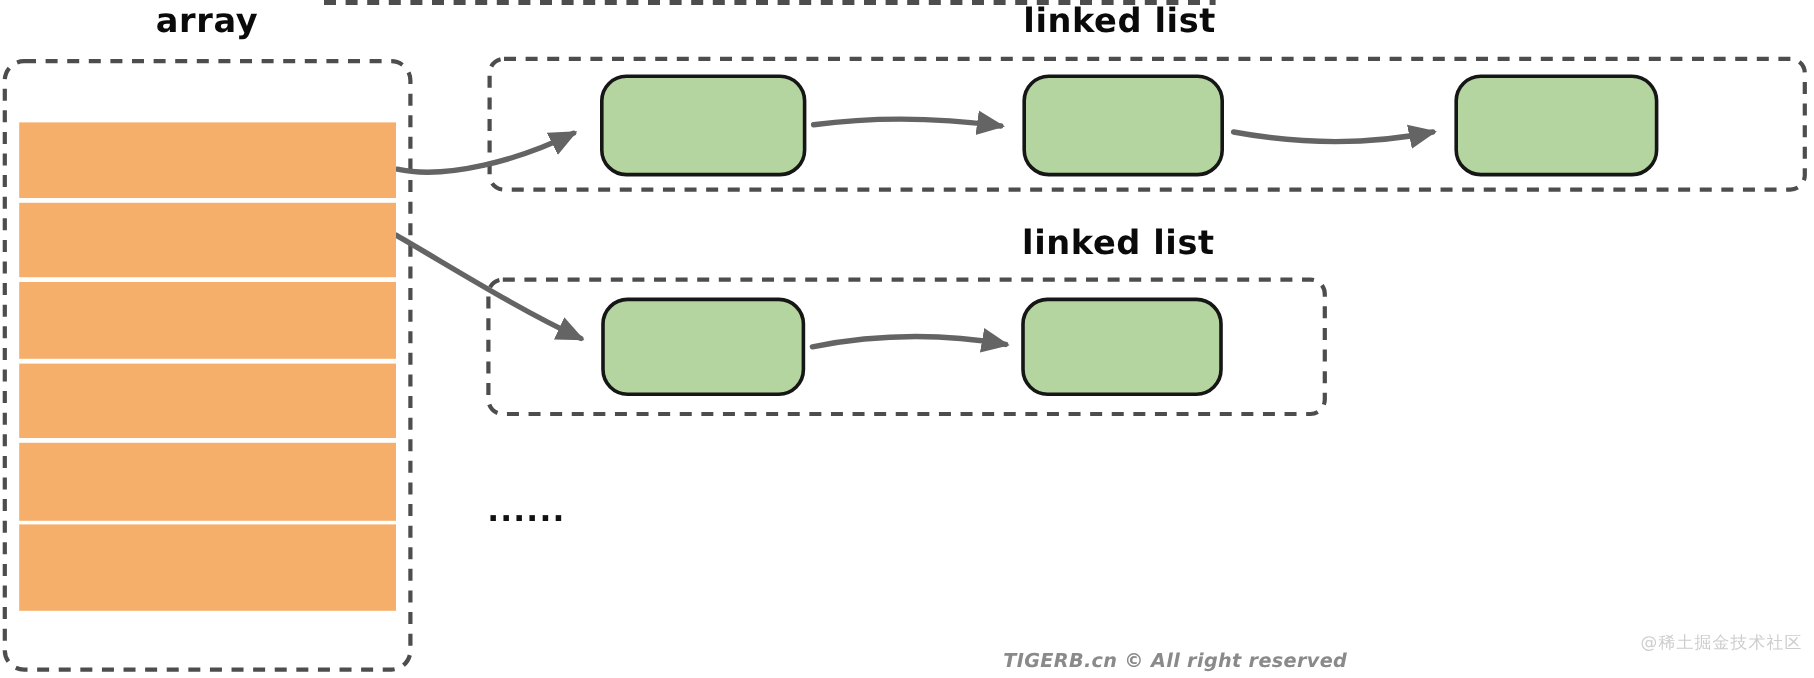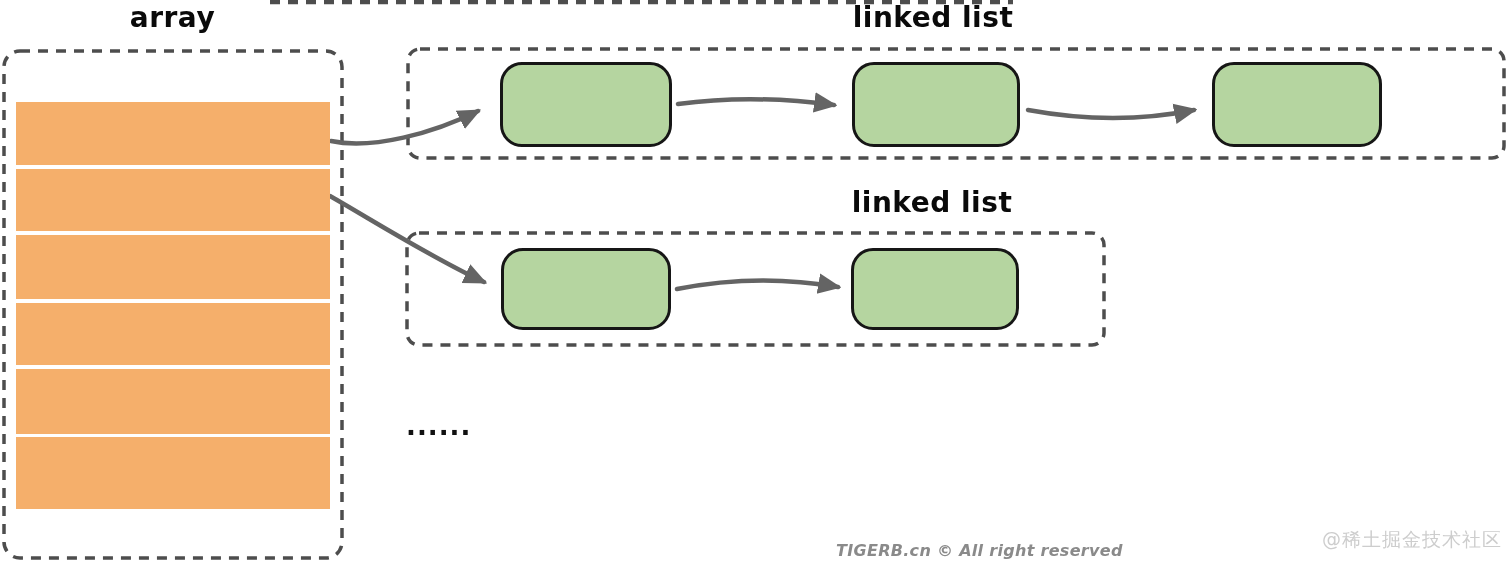--- a/index.html
+++ b/index.html
@@ -71,21 +71,21 @@
     font-style: italic;
     color: #8a8a8a;
     letter-spacing: 0.3px;
     white-space: nowrap;
     font-weight: bold;
   }
   .watermark {
     position: absolute;
     right: 10px;
     top: 527px;
-    font-size: 19px;
+    font-size: 14px;
     color: #cdcdcd;
     letter-spacing: 1px;
     white-space: nowrap;
   }
   .label-array { left: 0px;   top: 1px;   width: 345px; }
   .label-ll1   { left: 808px; top: 1px;   width: 250px; }
   .label-ll2   { left: 807px; top: 186px; width: 250px; }
 </style>
 </head>
 <body>

